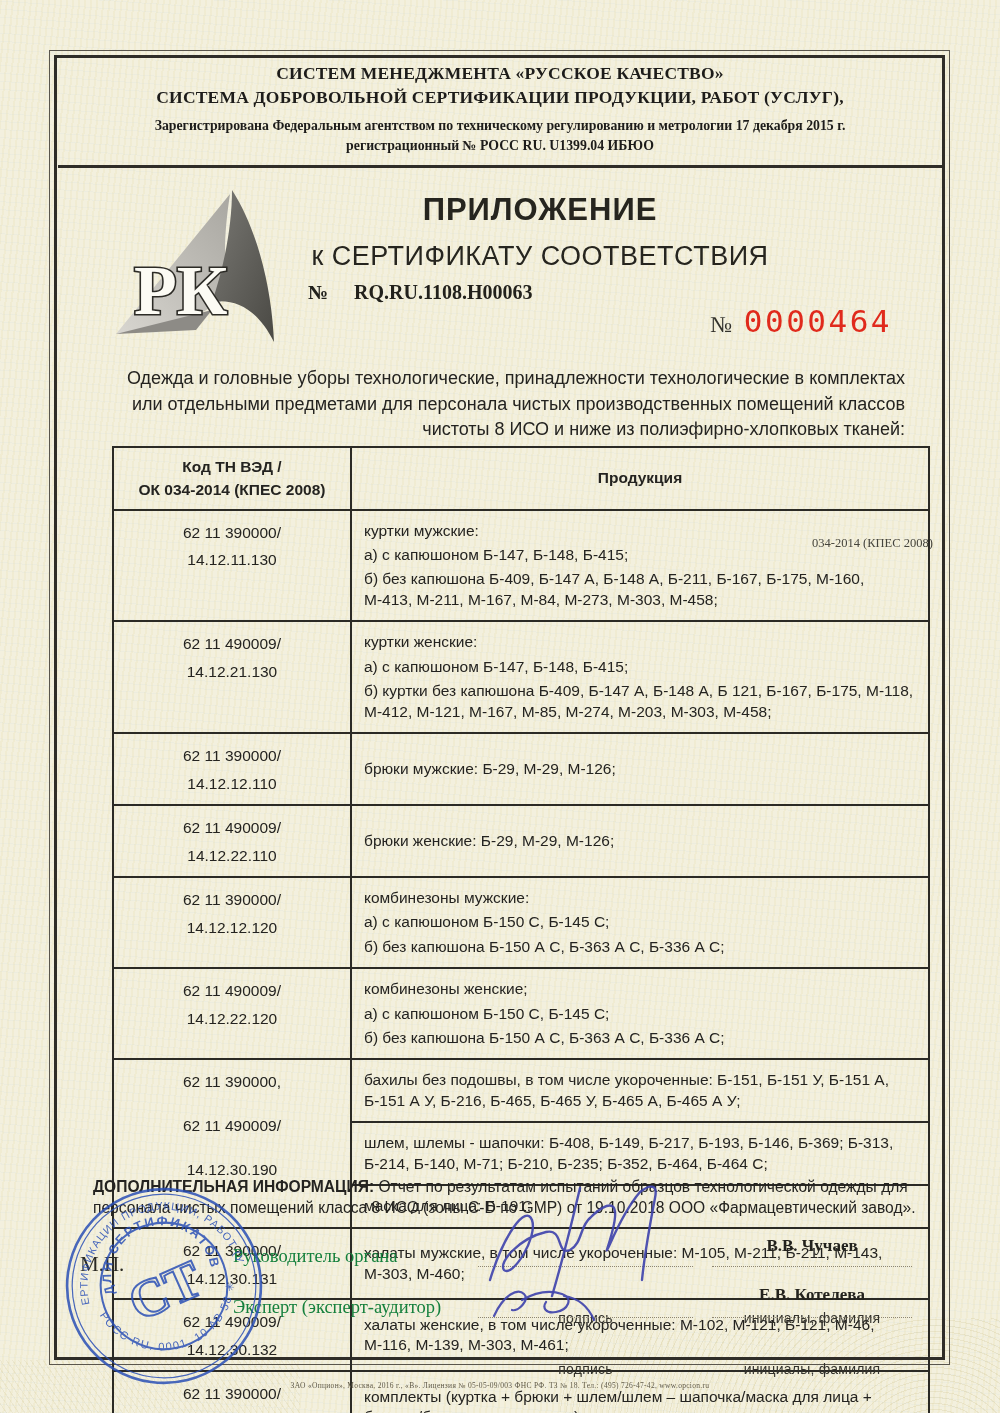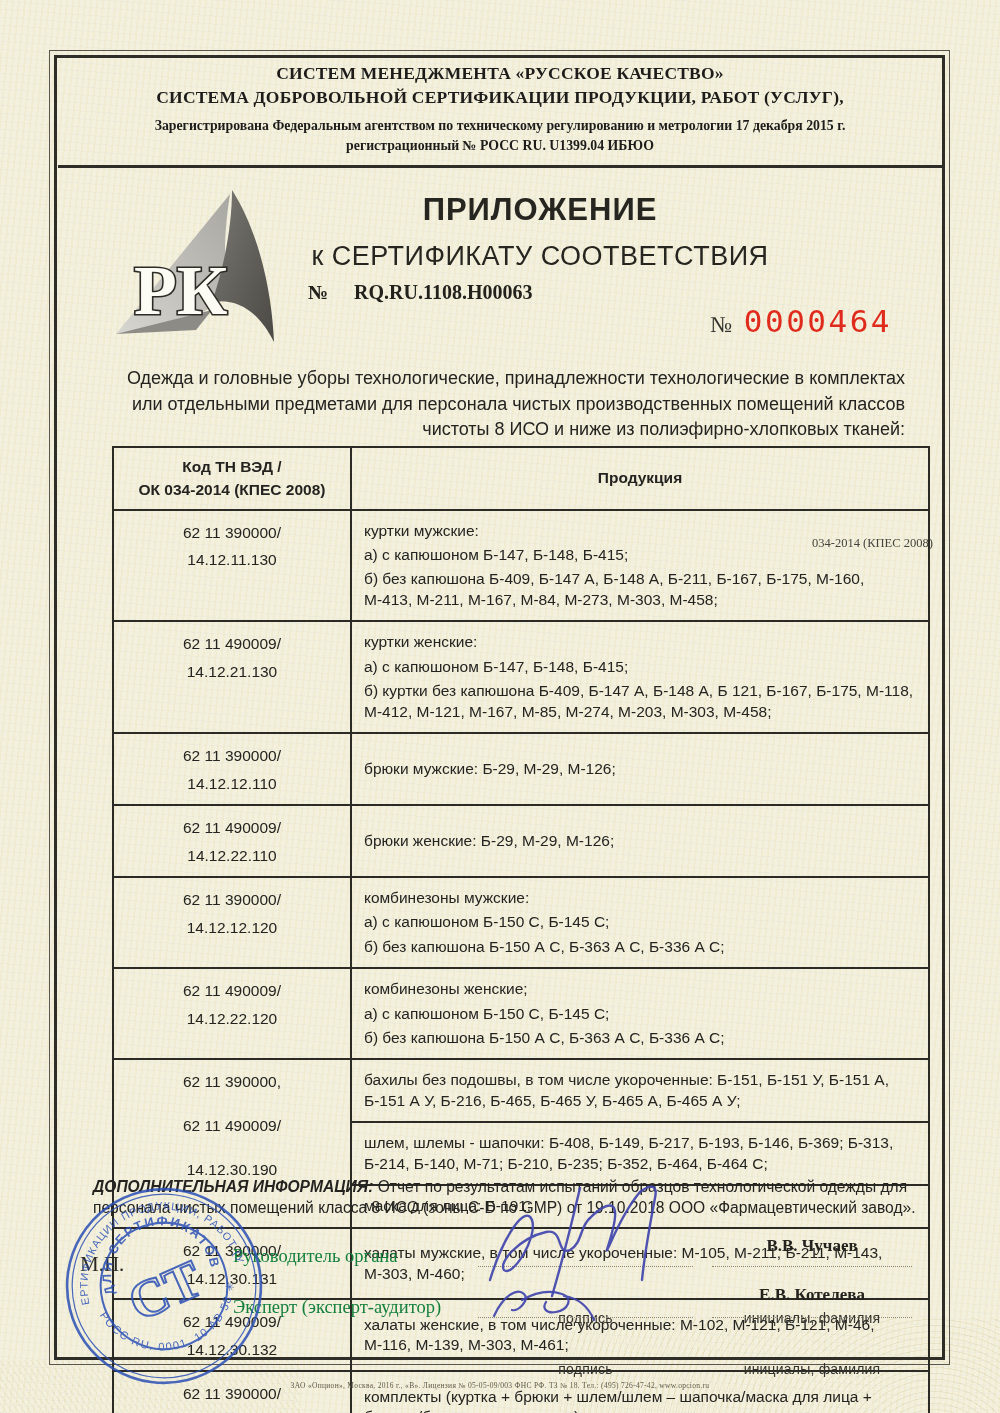--- a/index.html
+++ b/index.html
@@ -70,21 +70,21 @@
   td.product-cell div{margin:4px 0;}
   .watermark{
     position:absolute;left:812px;top:500px;white-space:nowrap;
     font-family:Liberation Serif, serif;font-size:12.5px;color:#45443c;margin-top:36px;
   }
 
   .addinfo{
     position:absolute;left:93px;top:1176px;width:824px;
     font-size:15.6px;line-height:1.36;color:#242320;
   }
-  .addinfo .lbl{font-weight:bold;font-style:italic;}
+  .addinfo .lbl{font-weight:bold;}
 
   .sig-role{position:absolute;font-family:"Liberation Serif",serif;font-size:18.5px;color:#15803d;}
   .sig-line{position:absolute;border-top:1.4px dotted #8e8773;}
   .sig-caption{
     position:absolute;text-align:center;font-size:14px;color:#33322c;letter-spacing:.2px;margin-top:41px;
   }
   .sig-name{
     position:absolute;text-align:center;font-family:Liberation Serif, serif;
     font-weight:bold;font-size:17px;color:#23221d;
   }

